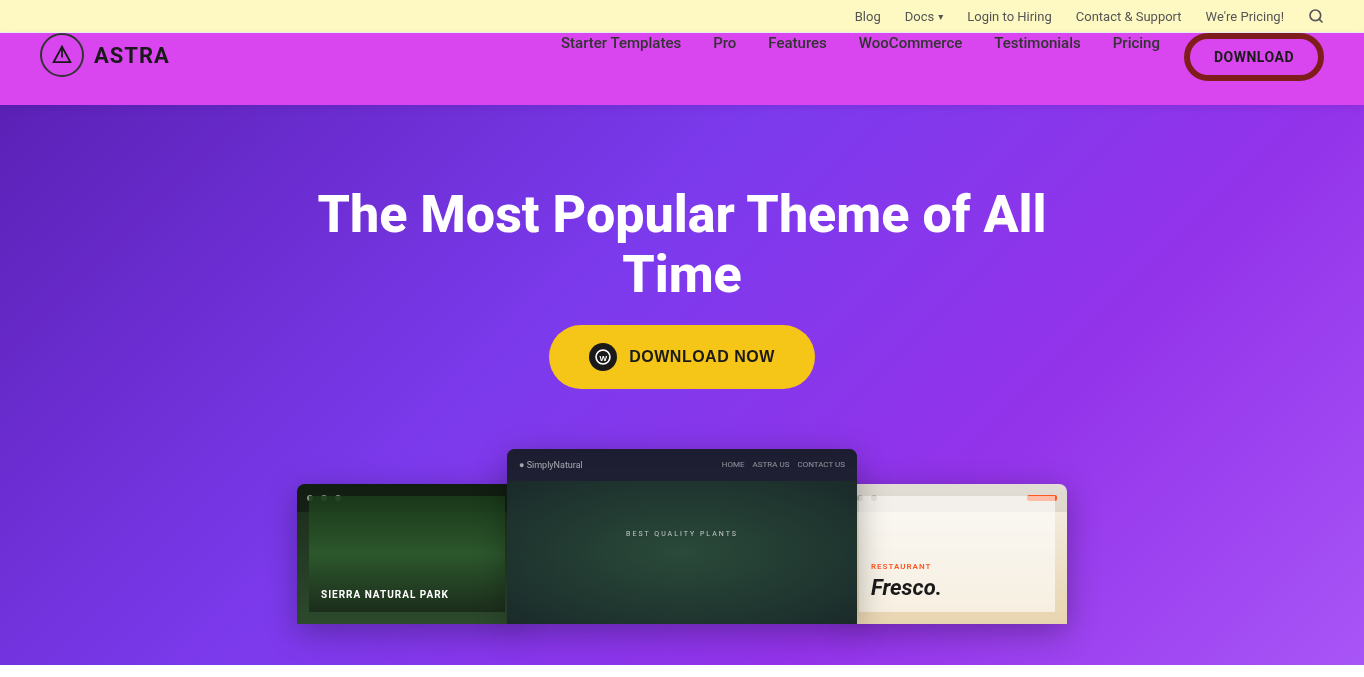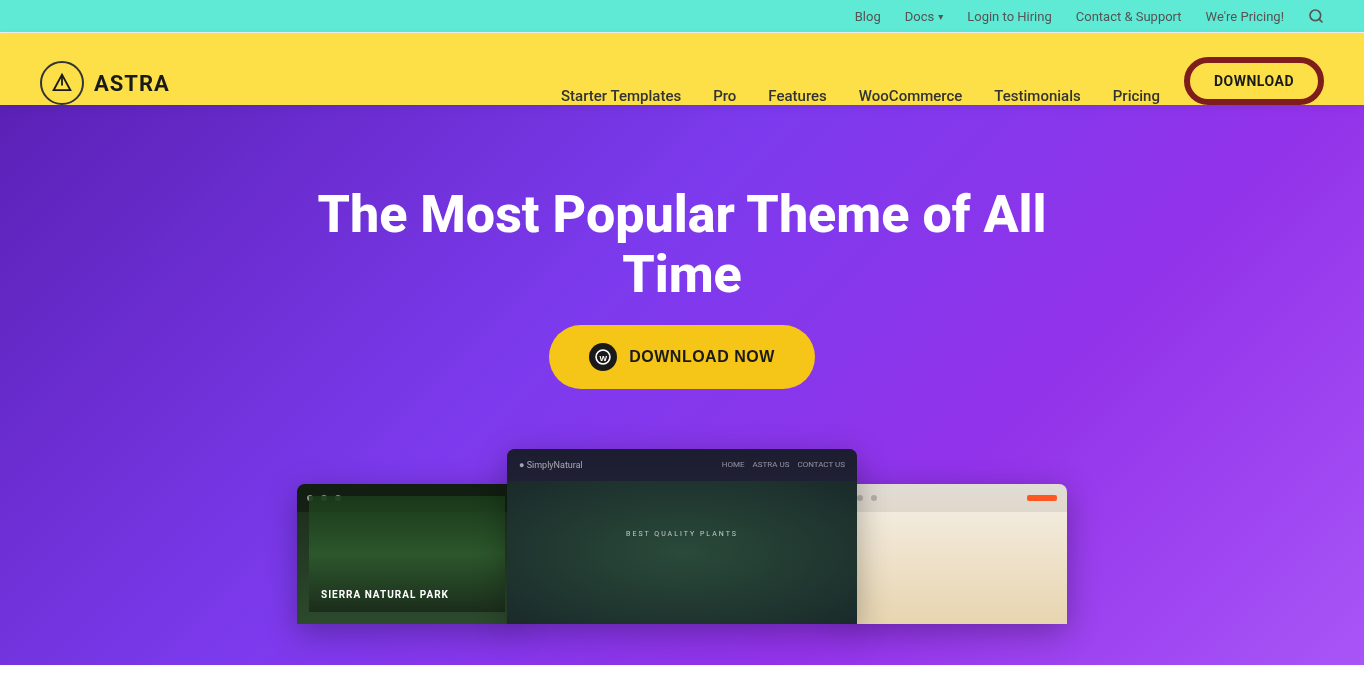--- a/index.html
+++ b/index.html
@@ -1,20 +1,20 @@
 <!DOCTYPE html>
 <html><head>
   <meta charset="utf-8">
   <style>
     * { margin: 0; padding: 0; box-sizing: border-box; }
     body { font-family: -apple-system, BlinkMacSystemFont, 'Segoe UI', Roboto, sans-serif; overflow-x: hidden; }
 
     
     .top-bar {
-      background: #5eead4;
+      background: #fef9c3;
       display: flex;
       justify-content: flex-end;
       align-items: center;
       padding: 8px 40px;
       gap: 24px;
       border-bottom: 1px solid #f0f0f0;
     }
     .top-bar a {
       color: #555;
       text-decoration: none;
@@ -28,23 +28,23 @@
       border: none;
       cursor: pointer;
       color: #555;
       font-size: 16px;
       display: flex;
       align-items: center;
     }
 
     
     .main-nav {
-      background: #fde047;
-      display: flex;
-      align-items: flex-end;
+      background: #d946ef;
+      display: flex;
+      align-items: flex-start;
       padding: 0 40px;
       height: 72px;
       box-shadow: 0 2px 8px rgba(0,0,0,0.08);
       position: relative;
       z-index: 10;
     }
     .logo {
       display: flex;
       align-items: center;
       gap: 10px;
@@ -352,15 +352,20 @@
         <div class="quality-badge">BEST QUALITY PLANTS</div>
       </div>
     </div>
 
     <div class="screenshot-card screenshot-right" style="position:relative;">
       <div class="sc-nav" style="background:rgba(0,0,0,0.08);">
         <div class="sc-nav-dot" style="background:rgba(0,0,0,0.2);"></div>
         <div class="sc-nav-dot" style="background:rgba(0,0,0,0.2);"></div>
         <div style="margin-left:auto; width:30px; height:6px; background:#ff5722; border-radius:2px;"></div>
       </div>
+      <div style="flex:1; display:flex; flex-direction:column; justify-content:flex-end; height:100%; position:relative; z-index:1; padding:8px 12px 12px;">
+        <div style="background:rgba(255,255,255,0.6); position:absolute; top:0;left:0;right:0;bottom:0;"></div>
+        <span class="sc-subtitle-right" style="position:relative;">RESTAURANT</span>
+        <span class="sc-title-right" style="position:relative;">Fresco.</span>
+      </div>
     </div>
   </div>
 </section>
 
 </body></html>

